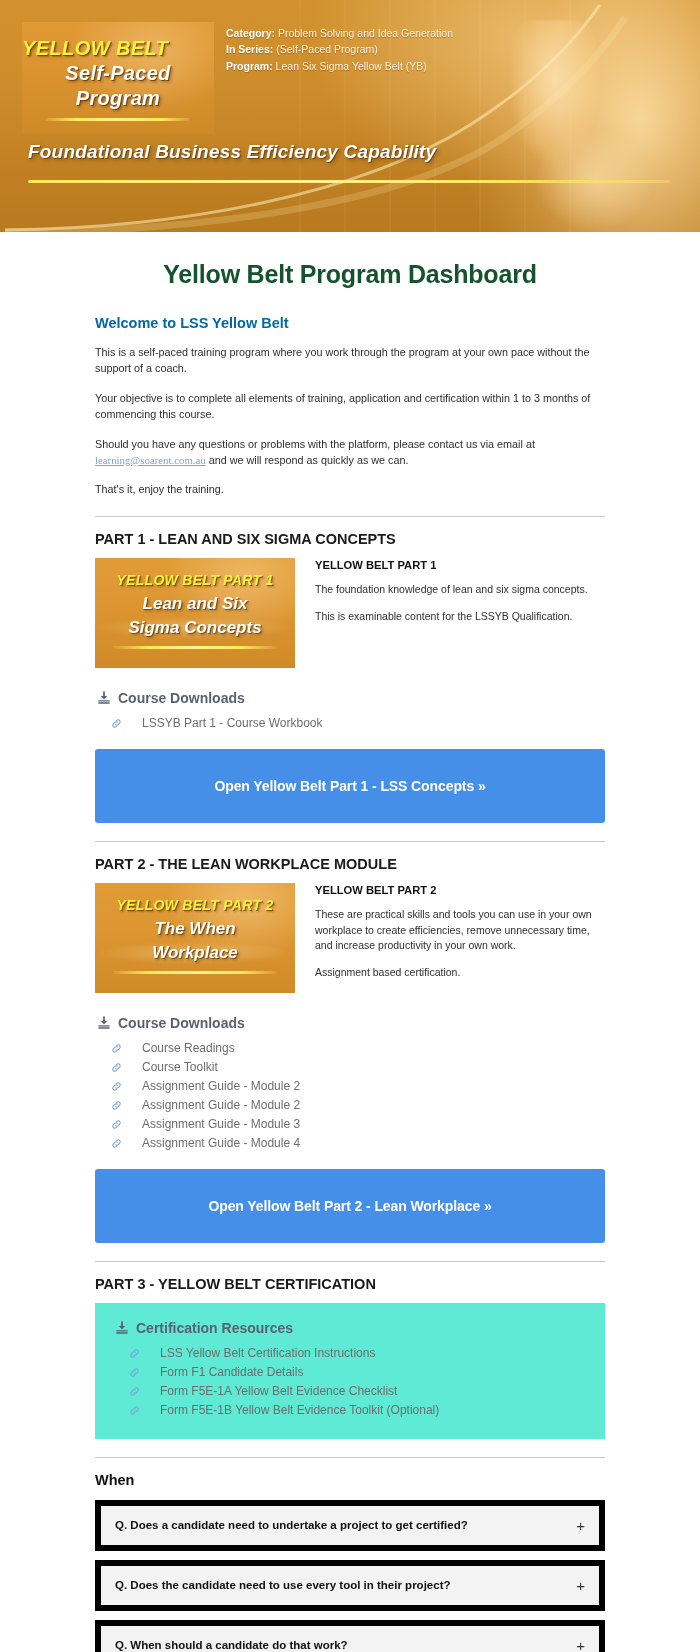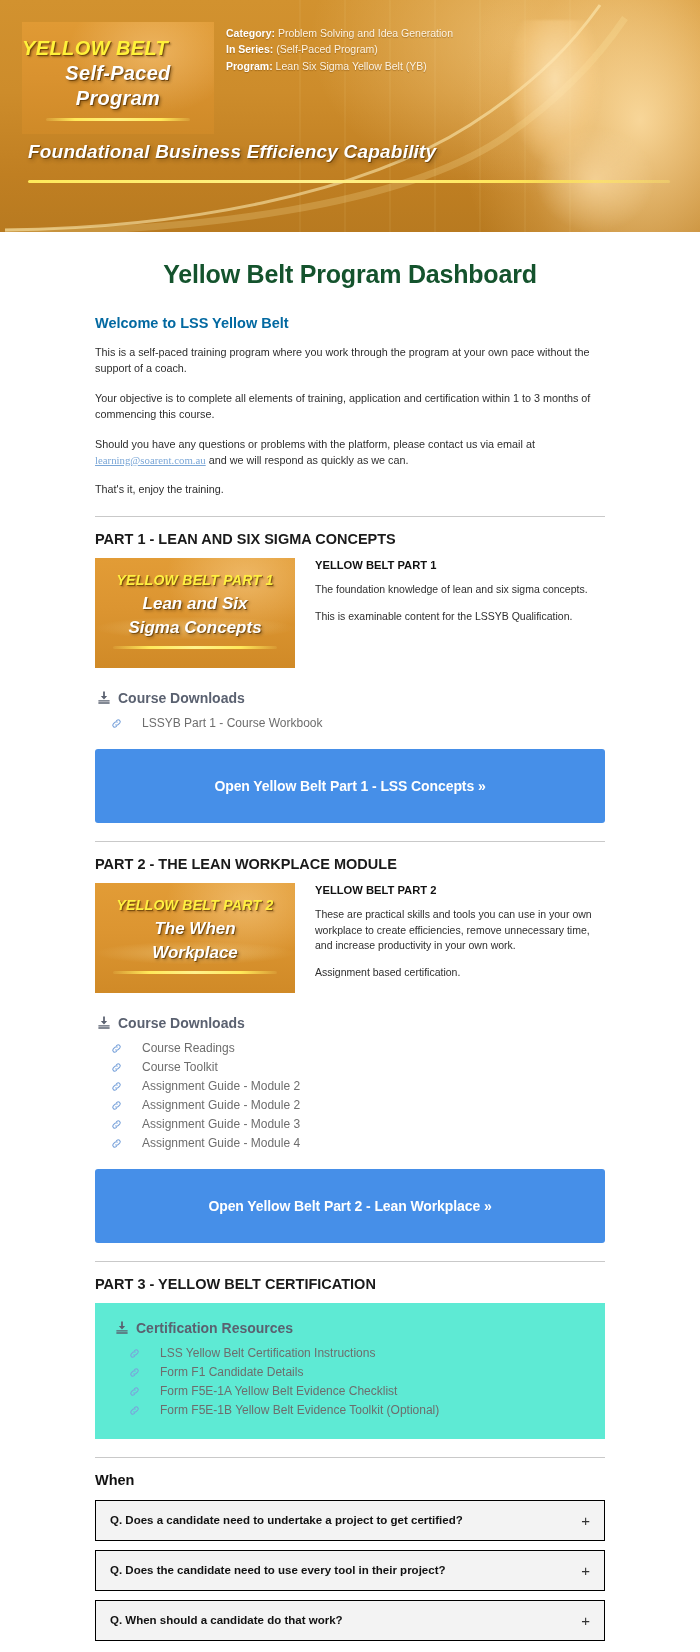--- a/index.html
+++ b/index.html
@@ -227,21 +227,21 @@
   }
   .cert-panel .downloads-block { margin-top: 0; }
 
   
   .faq-title {
     font-size: 14.5px; font-weight: bold; color: #111; margin-bottom: 12px;
   }
   .faq-item {
     display: flex; align-items: center; justify-content: space-between;
     background: #f3f3f3;
-    border: 1px solid #000000;
+    border: 6px solid #000000;
     padding: 12px 14px;
     margin-bottom: 9px;
     cursor: pointer;
   }
   .faq-q { font-size: 11.5px; font-weight: bold; color: #111; }
   .faq-plus { font-size: 15px; color: #333; line-height: 1; font-weight: 400; }
 </style>
 </head>
 <body>
 

